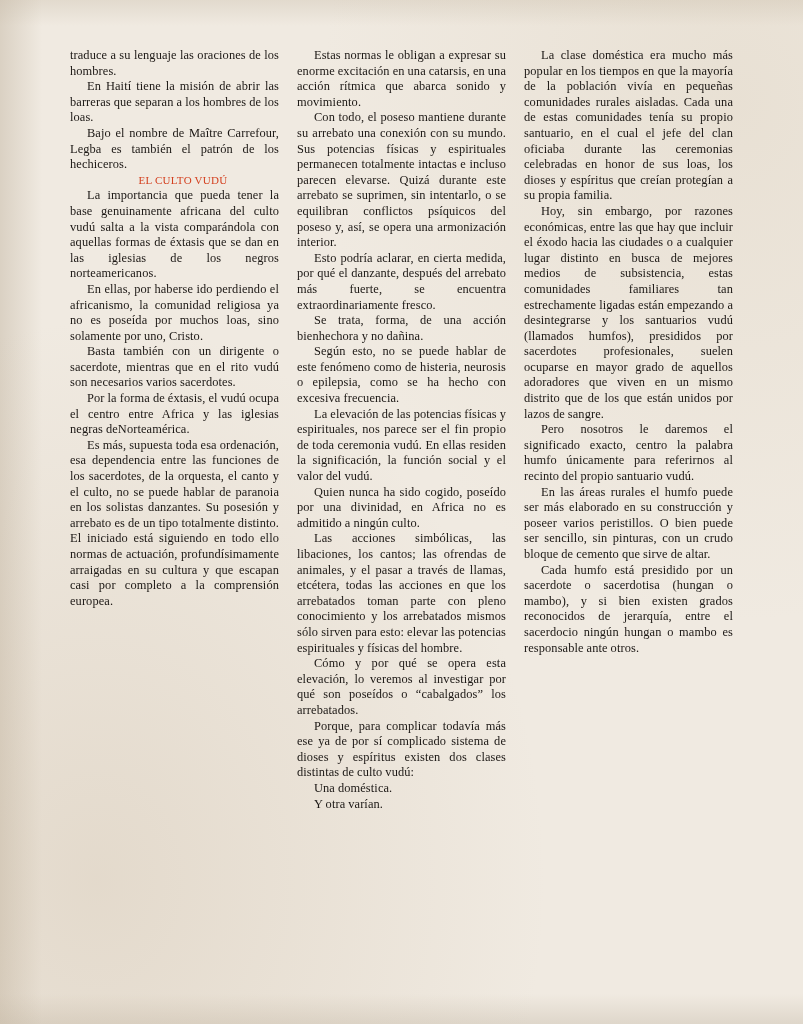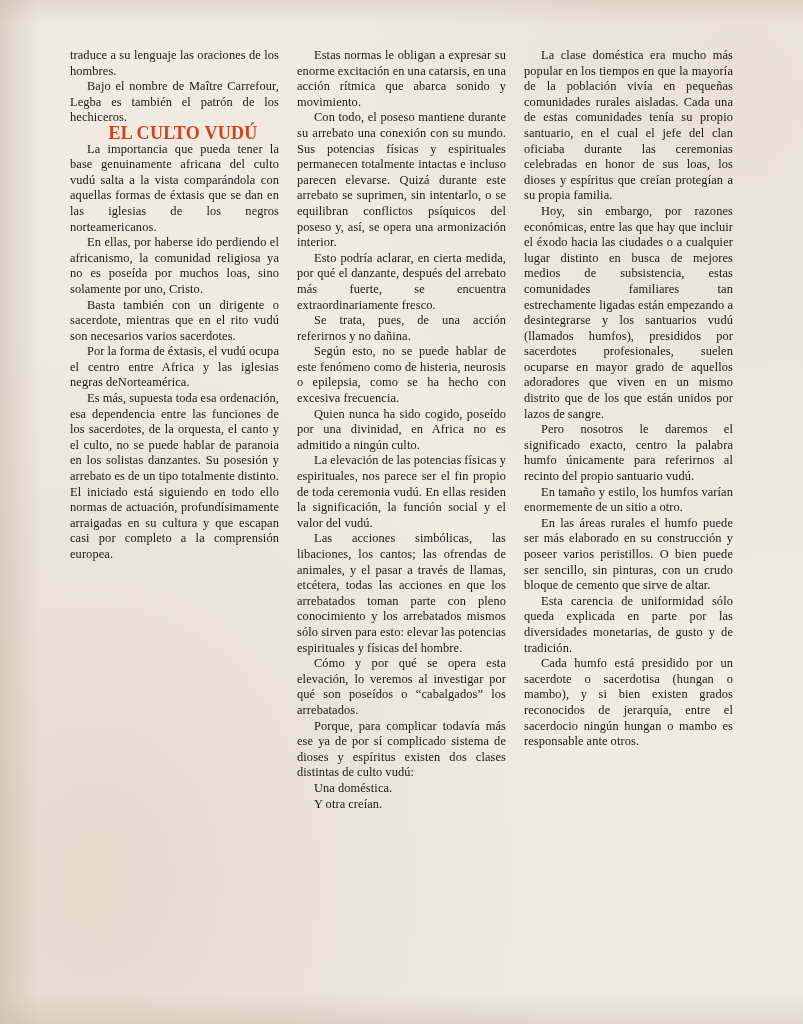--- a/index.html
+++ b/index.html
@@ -53,61 +53,60 @@
   .col p {
     margin: 0;
     text-indent: 17px;
     hyphens: manual;
   }
   .col p.noindent {
     text-indent: 0;
   }
   .heading {
     color: #d4401f;
-    font-weight: bold;
+    font-weight: normal;
     text-align: center;
-    font-size: 18px;
+    font-size: 11px;
     letter-spacing: 0.3px;
     margin: 13px 0 9px 0;
     text-indent: 0;
   }
 </style>
 </head>
 <body>
 
 <div class="page">
   <div class="paper-tint"></div>
   <div class="columns">
     <div class="col" id="col-0">
         <p class="noindent">traduce a su lenguaje las oraciones de los hombres.</p>
+        <p class="">En Haití tiene la misión de abrir las barreras que separan a los hombres de los loas.</p>
         <p class="">Bajo el nombre de Maître Carrefour, Legba es también el patrón de los hechiceros.</p>
         <p class="heading" style="color: rgb(212, 64, 31);">EL CULTO VUDÚ</p>
         <p class="">La importancia que pueda tener la base genuinamente africana del culto vudú salta a la vista comparándola con aquellas formas de éxtasis que se dan en las iglesias de los negros norteamericanos.</p>
         <p class="">En ellas, por haberse ido perdiendo el africanismo, la comunidad religiosa ya no es poseída por muchos loas, sino solamente por uno, Cristo.</p>
         <p class="">Basta también con un dirigente o sacerdote, mientras que en el rito vudú son necesarios varios sacerdotes.</p>
         <p class="">Por la forma de éxtasis, el vudú ocupa el centro entre Africa y las iglesias negras deNorteamérica.</p>
         <p class="">Es más, supuesta toda esa ordenación, esa dependencia entre las funciones de los sacerdotes, de la orquesta, el canto y el culto, no se puede hablar de paranoia en los solistas danzantes. Su posesión y arrebato es de un tipo totalmente distinto. El iniciado está siguiendo en todo ello normas de actuación, profundísimamente arraigadas en su cultura y que escapan casi por completo a la comprensión europea.</p>
       </div>
     <div class="col" id="col-1">
         <p class="">Estas normas le obligan a expresar su enorme excitación en una catarsis, en una acción rítmica que abarca sonido y movimiento.</p>
         <p class="">Con todo, el poseso mantiene durante su arrebato una conexión con su mundo. Sus potencias físicas y espirituales permanecen totalmente intactas e incluso parecen elevarse. Quizá durante este arrebato se suprimen, sin intentarlo, o se equilibran conflictos psíquicos del poseso y, así, se opera una armonización interior.</p>
         <p class="">Esto podría aclarar, en cierta medida, por qué el danzante, después del arrebato más fuerte, se encuentra extraordinariamente fresco.</p>
-        <p class="">Se trata, pues, de una acción referirnos y no dañina.</p>
+        <p class="">Se trata, forma, de una acción bienhechora y no dañina.</p>
         <p class="">Según esto, no se puede hablar de este fenómeno como de histeria, neurosis o epilepsia, como se ha hecho con excesiva frecuencia.</p>
+        <p class="">La elevación de las potencias físicas y espirituales, nos parece ser el fin propio de toda ceremonia vudú. En ellas residen la significación, la función social y el valor del vudú.</p>
         <p class="">Quien nunca ha sido cogido, poseído por una divinidad, en Africa no es admitido a ningún culto.</p>
-        <p class="">La elevación de las potencias físicas y espirituales, nos parece ser el fin propio de toda ceremonia vudú. En ellas residen la significación, la función social y el valor del vudú.</p>
         <p class="">Las acciones simbólicas, las libaciones, los cantos; las ofrendas de animales, y el pasar a través de llamas, etcétera, todas las acciones en que los arrebatados toman parte con pleno conocimiento y los arrebatados mismos sólo sirven para esto: elevar las potencias espirituales y físicas del hombre.</p>
         <p class="">Cómo y por qué se opera esta elevación, lo veremos al investigar por qué son poseídos o “cabalgados” los arrebatados.</p>
         <p class="">Porque, para complicar todavía más ese ya de por sí complicado sistema de dioses y espíritus existen dos clases distintas de culto vudú:</p>
         <p class="">Una doméstica.</p>
-        <p class="">Y otra creían.</p>
+        <p class="">Y otra varían.</p>
       </div>
     <div class="col" id="col-2">
         <p class="">La clase doméstica era mucho más popular en los tiempos en que la mayoría de la población vivía en pequeñas comunidades rurales aisladas. Cada una de estas comunidades tenía su propio santuario, en el cual el jefe del clan oficiaba durante las ceremonias celebradas en honor de sus loas, los dioses y espíritus que creían protegían a su propia familia.</p>
         <p class="">Hoy, sin embargo, por razones económicas, entre las que hay que incluir el éxodo hacia las ciudades o a cualquier lugar distinto en busca de mejores medios de subsistencia, estas comunidades familiares tan estrechamente ligadas están empezando a desintegrarse y los santuarios vudú (llamados humfos), presididos por sacerdotes profesionales, suelen ocuparse en mayor grado de aquellos adoradores que viven en un mismo distrito que de los que están unidos por lazos de sangre.</p>
         <p class="">Pero nosotros le daremos el significado exacto, centro la palabra humfo únicamente para referirnos al recinto del propio santuario vudú.</p>
-        <p class="">En tamaño y estilo, los humfos varían enormemente de un sitio a otro.</p>
         <p class="">En las áreas rurales el humfo puede ser más elaborado en su construcción y poseer varios peristillos. O bien puede ser sencillo, sin pinturas, con un crudo bloque de cemento que sirve de altar.</p>
-        <p class="">Esta carencia de uniformidad sólo queda explicada en parte por las diversidades monetarias, de gusto y de tradición.</p>
         <p class="">Cada humfo está presidido por un sacerdote o sacerdotisa (hungan o mambo), y si bien existen grados reconocidos de jerarquía, entre el sacerdocio ningún hungan o mambo es responsable ante otros.</p>
       </div>
   </div>
 </div>
 
 </body></html>

